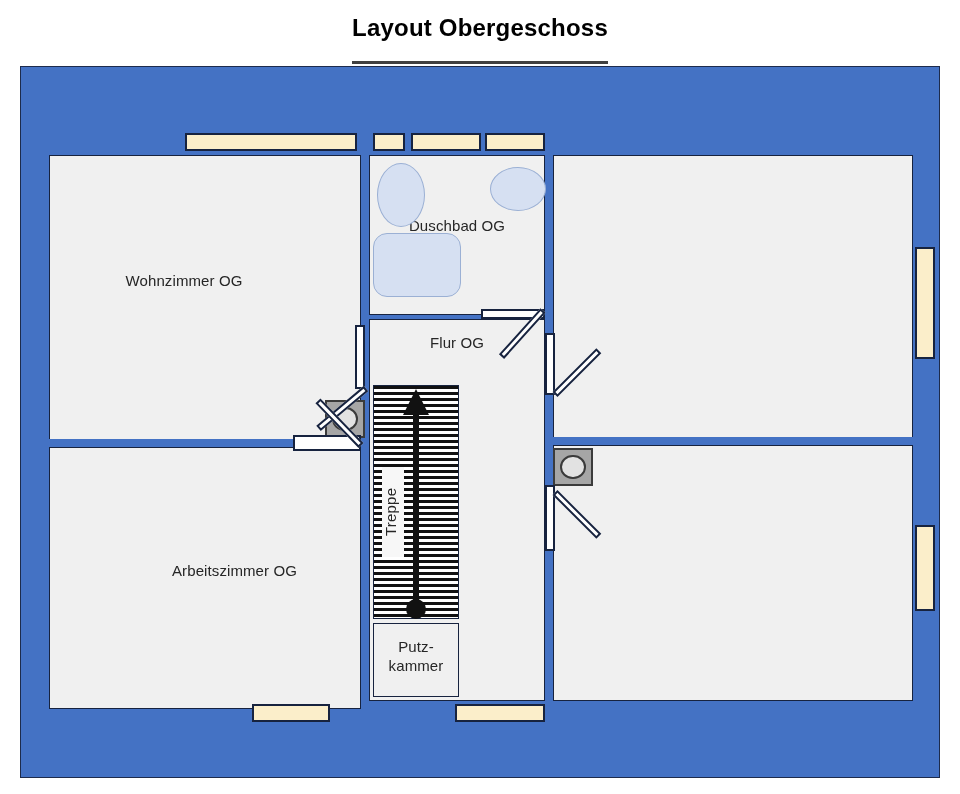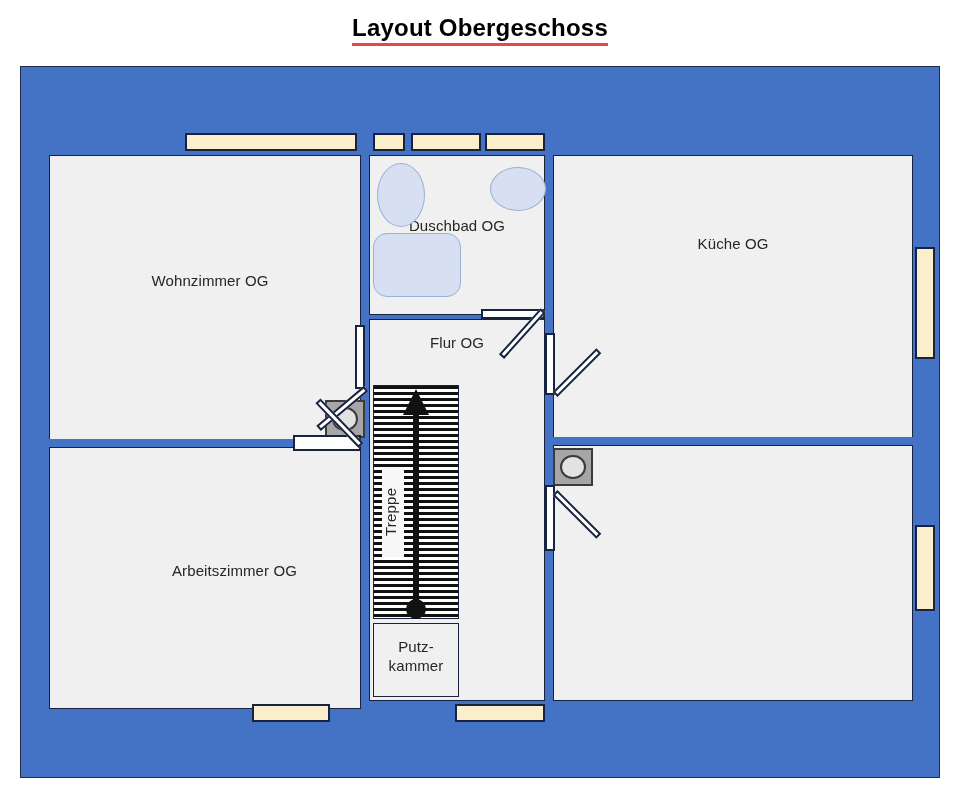--- a/index.html
+++ b/index.html
@@ -21,22 +21,22 @@
     left: 0;
     top: 14px;
     width: 960px;
     text-align: center;
     font-size: 24px;
     font-weight: bold;
     color: #000000;
     letter-spacing: 0.2px;
   }
   #plan-title span {
-    border-bottom: 3px solid #ef4444;
-    padding-bottom: 2px;
+    border-bottom: 3px solid #404040;
+    padding-bottom: 20px;
   }
 
   
   #floorplan {
     position: absolute;
     left: 20px;
     top: 66px;
     width: 920px;
     height: 712px;
     border: 1px solid #1d2b4c;
@@ -154,41 +154,40 @@
 </head>
 <body>
 
 <div id="plan-title">
   <span>Layout Obergeschoss</span>
 </div>
 
 <div id="floorplan">
 
   <div class="abs room" style="left:28px; top:88px; width:312px; height:292px;"></div>
-  <div class="room-label" style="left:28px; top:205px; width:270px;margin-left:26px;">Wohnzimmer OG</div>
+  <div class="room-label" style="left:28px; top:205px; width:270px;">Wohnzimmer OG</div>
 
   <div class="abs room" style="left:28px; top:380px; width:312px; height:262px;"></div>
   <div class="room-label" style="left:28px; top:495px; width:371px;">Arbeitszimmer OG</div>
 
   <div class="abs" style="left:28px; top:372px; width:312px; height:8px; background:#4472c4;"></div>
 
   <div class="abs room" style="left:348px; top:88px; width:176px; height:160px;"></div>
   <div class="room-label" style="left:348px; top:150px; width:176px;">Duschbad OG</div>
 
   <div class="abs room" style="left:348px; top:252px; width:176px; height:382px;"></div>
   <div class="room-label" style="left:348px; top:267px; width:176px;">Flur OG</div>
 
   <div class="abs room" style="left:352px; top:556px; width:86px; height:74px;"></div>
   <div class="room-label two-line" style="left:352px; top:571px; width:86px;">
     <span>Putz-</span><br>
     <span>kammer</span>
   </div>
 
   <div class="abs room" style="left:532px; top:88px; width:360px; height:290px;"></div>
-  <div class="room-label" style="left:532px; top:168px; width:360px;">Küche OG</div>
 
   <div class="abs room" style="left:532px; top:378px; width:360px; height:256px;"></div>
 
   <div class="abs" style="left:524px; top:370px; width:368px; height:8px; background:#4472c4;"></div>
 
   <div class="abs fixture oval" style="left:356px; top:96px; width:48px; height:64px;"></div>
   <div class="abs fixture oval" style="left:469px; top:100px; width:56px; height:44px;"></div>
   <div class="abs fixture shower" style="left:352px; top:166px; width:88px; height:64px;"></div>
 
   <div class="abs" id="stairs" style="left:352px; top:318px; width:86px; height:234px;"></div>

